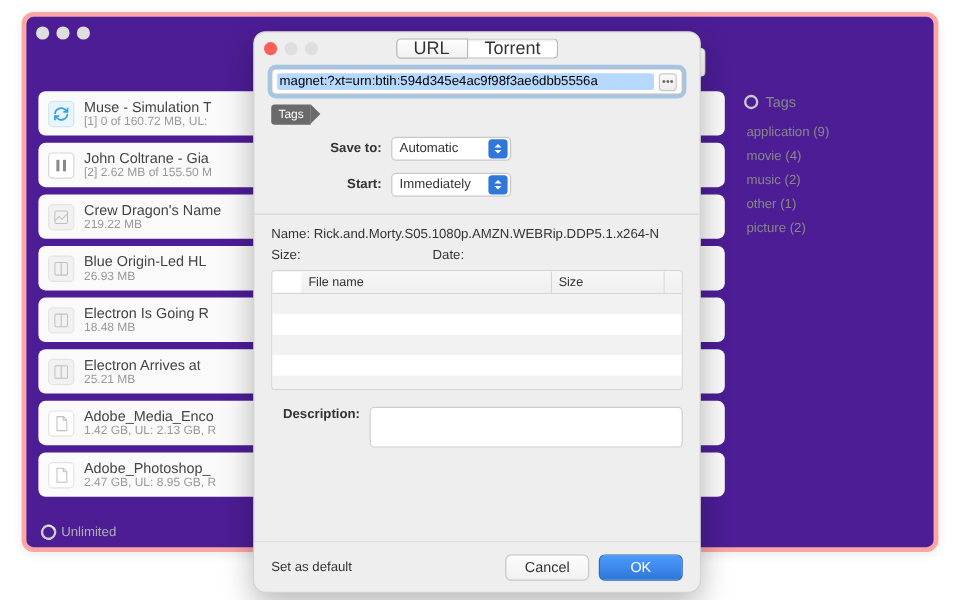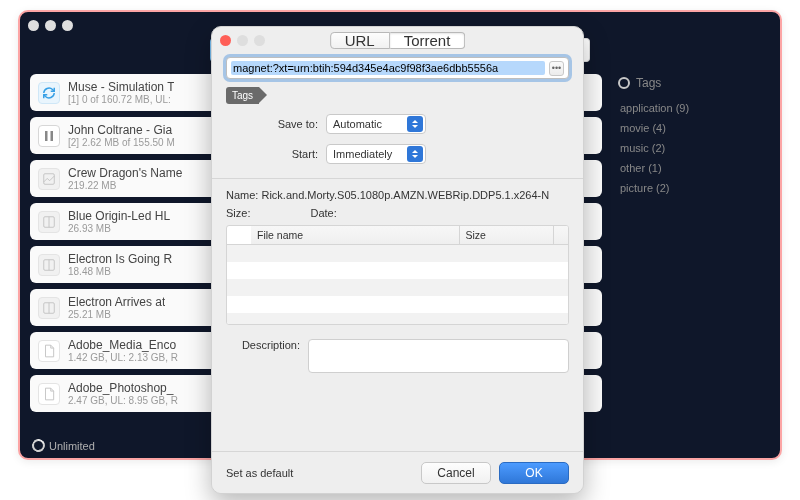--- a/index.html
+++ b/index.html
@@ -1,18 +1,18 @@
 <!DOCTYPE html>
 <html><head>
 <meta charset="utf-8">
 <style>
   * { box-sizing: border-box; margin: 0; padding: 0; }
   html, body { width: 800px; height: 500px; font-family: -apple-system, "Helvetica Neue", Arial, sans-serif; font-size: 12px; color: #333; background: #fff; overflow: hidden; }
 
-  .main-window { position: absolute; top: 10px; left: 18px; width: 764px; height: 450px; border: 2px solid #fca5a5; border-radius: 10px; background: #0f172a; box-shadow: 0 2px 8px rgba(0,0,0,0.08); }
+  .main-window { position: absolute; top: 10px; left: 18px; width: 764px; height: 450px; border: 4px solid #fca5a5; border-radius: 10px; background: #4c1d95; box-shadow: 0 2px 8px rgba(0,0,0,0.08); }
   .titlebar { height: 26px; display: flex; align-items: center; padding: 0 8px; }
   .traffic { display: flex; gap: 6px; }
   .tl { width: 11px; height: 11px; border-radius: 50%; background: #dedede; }
 
   .search-row { display: flex; align-items: center; gap: 0; margin: 0 0 6px 0; padding: 0 190px; }
   .add-btn { width: 24px; height: 24px; background: #78bdef; border-radius: 4px 0 0 4px; display: flex; align-items: center; justify-content: center; color: #fff; font-size: 16px; font-weight: bold; }
   .search-input { flex: 1; height: 24px; border: 1px solid #e0e0e0; border-left: none; border-radius: 0 4px 4px 0; padding: 0 8px; color: #aaa; background: #fff; display: flex; align-items: center; }
 
   .body { display: flex; height: calc(100% - 58px); }
 
@@ -49,31 +49,31 @@
   .m-body { padding: 4px 14px 10px 14px; }
   .url-field { height: 22px; border: 1px solid #bebebe; border-radius: 4px; background: #fff; display: flex; align-items: center; padding: 0 4px; gap: 4px; box-shadow: 0 0 0 3px rgba(93,155,222,0.5); }
   .url-text { background: #b6d8fc; color: #000; font-size: 11px; white-space: nowrap; overflow: hidden; flex: 1; border-radius: 2px; padding: 1px 2px; }
   .url-dots { width: 15px; height: 15px; border: 1px solid #c8c8c8; border-radius: 3px; display: flex; align-items: center; justify-content: center; font-size: 9px; color: #666; background: linear-gradient(#fafafa,#ececec); }
 
   .tags-chip { margin-top: 8px; display: flex; }
   .tags-chip span { background: #6a6a6a; color: #fff; font-size: 10px; height: 17px; line-height: 17px; padding: 0 6px; border-radius: 3px 0 0 3px; position: relative; }
   .tags-chip span::after { content: ""; position: absolute; right: -8px; top: 0; border-top: 8.5px solid transparent; border-bottom: 8.5px solid transparent; border-left: 8px solid #6a6a6a; }
 
   .form-row { display: flex; align-items: center; margin-top: 10px; }
-  .form-label { width: 100px; text-align: right; padding-right: 8px; font-size: 11px; color: #333; }
+  .form-label { width: 100px; text-align: right; padding-right: 8px; font-size: 11px; color: #333; font-weight: bold; }
   .select { height: 20px; min-width: 100px; background: #fff; border: 1px solid #c9c9c9; border-radius: 4px; display: flex; align-items: center; font-size: 11px; padding: 0 2px 0 6px; position: relative; }
   .select .arrow { width: 16px; height: 16px; background: #2f77d8; border-radius: 3px; margin-left: auto; display: flex; flex-direction: column; align-items: center; justify-content: center; gap: 0; }
   .select .arrow::before, .select .arrow::after { content: ""; width: 0; height: 0; border-left: 3px solid transparent; border-right: 3px solid transparent; }
   .select .arrow::before { border-bottom: 3px solid #fff; }
   .select .arrow::after { border-top: 3px solid #fff; margin-top: 2px; }
 
   .divider { border-top: 1px solid #d6d6d6; margin: 14px -14px 10px -14px; }
 
   .meta-line { font-size: 11px; color: #333; margin-bottom: 6px; white-space: nowrap; overflow: hidden; }
-  .meta-pair { display: flex; gap: 60px; font-size: 11px; color: #333; margin-bottom: 6px; }
+  .meta-pair { display: flex; gap: 110px; font-size: 11px; color: #333; margin-bottom: 6px; }
 
   .file-table { border: 1px solid #d5d5d5; border-radius: 3px; background: #fff; height: 100px; overflow: hidden; }
   .ft-head { display: flex; border-bottom: 1px solid #d5d5d5; }
   .ft-head div { font-size: 10.5px; color: #333; padding: 3px 6px; background: linear-gradient(#f7f7f7,#efefef); border-right: 1px solid #d5d5d5; }
   .ft-head .col1 { flex: 2.4; margin-left: 24px; }
   .ft-head .col2 { flex: 1; }
   .ft-head .col3 { width: 14px; border-right: none; }
   .ft-rows { }
   .ft-rows .r { height: 17px; }
   .ft-rows .r:nth-child(odd) { background: #f2f2f2; }

